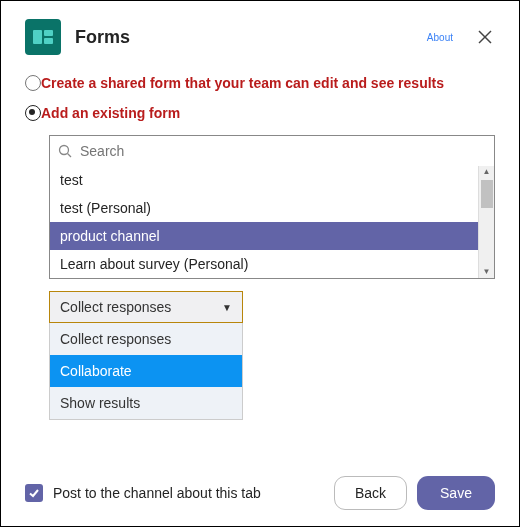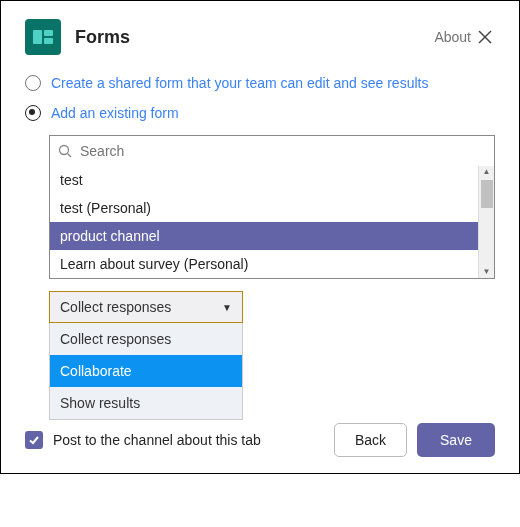--- a/index.html
+++ b/index.html
@@ -5,21 +5,21 @@
   * { box-sizing: border-box; }
   html, body { margin: 0; padding: 0; }
   body {
     font-family: "Segoe UI", -apple-system, Helvetica, Arial, sans-serif;
     font-size: 14px;
     color: #242424;
     background: #fff;
   }
   .window {
     width: 520px;
-    height: 474px;
+    height: 527px;
     border: 1px solid #000;
     position: relative;
     background: #fff;
   }
   .header {
     display: flex;
     align-items: center;
     padding: 18px 20px 0 24px;
   }
   .app-icon {
@@ -33,45 +33,45 @@
   }
   .app-icon svg { display:block; }
   .app-title {
     font-size: 18px;
     font-weight: 600;
     margin-left: 14px;
     color: #242424;
   }
   .header-spacer { flex: 1; }
   .about {
-    color: #737373;
-    font-size: 14px;
+    color: #3b82f6;
+    font-size: 10px;
+    margin-right: 18px;
     cursor: pointer;
   }
   .close {
     width: 28px;
     height: 28px;
     display: flex;
     align-items: center;
     justify-content: center;
     cursor: pointer;
     color: #242424;
   }
   .body {
     padding: 20px 24px 0 24px;
   }
   .radio-row {
     display: flex;
     align-items: center;
     margin-bottom: 14px;
   }
   .radio-row label {
-    margin-left: 10px;
-    color: #3b82f6;
-    font-weight: 400;
+    color: #b91c1c;
+    font-weight: 700;
   }
   .radio {
     width: 16px; height: 16px;
     border: 1.5px solid #777;
     border-radius: 50%;
     position: relative;
     cursor: pointer;
     flex: 0 0 auto;
   }
   .radio.selected::after {
@@ -187,21 +187,21 @@
   }
   .checkbox svg { display:block; }
   .check-label {
     margin-left: 10px;
     color: #242424;
   }
   .footer-spacer { flex: 1; }
   .btn {
     height: 34px;
     padding: 0 20px;
-    border-radius: 5px;
+    border-radius: 11px;
     font-size: 14px;
     cursor: pointer;
     display: flex;
     align-items: center;
     justify-content: center;
   }
   .btn-back {
     border: 1px solid #bbb;
     background: #fff;
     color: #242424;

